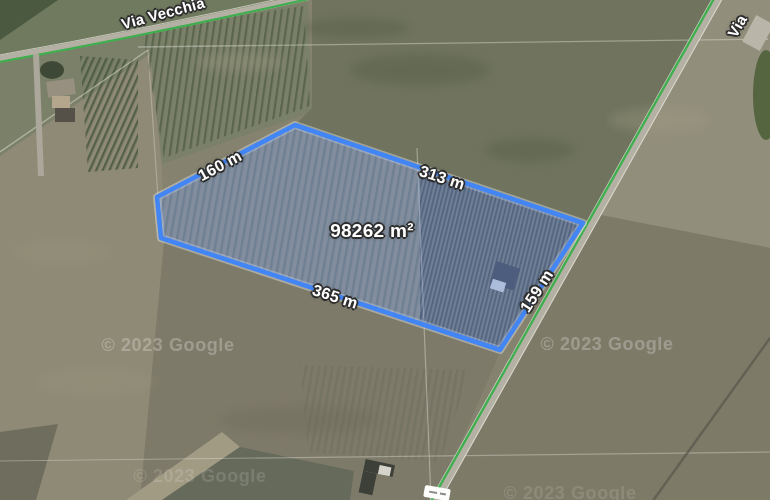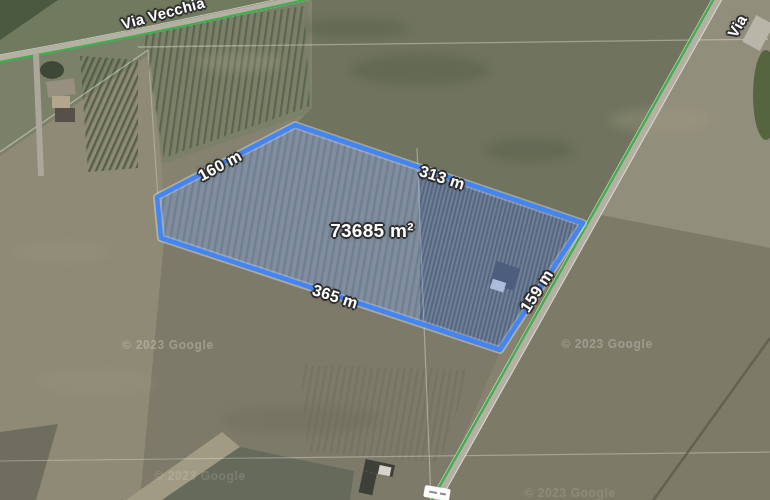--- a/index.html
+++ b/index.html
@@ -14,21 +14,21 @@
                 -2px 0 0 #2e2e2e,2px 0 0 #2e2e2e,0 -2px 0 #2e2e2e,0 2px 0 #2e2e2e,
                 0 0 4px rgba(0,0,0,.55);
     letter-spacing:.3px;
     pointer-events:none;
   }
   .edge-lbl{font-size:16px;}
   .area-lbl{font-size:19px;}
   .road-lbl{font-size:15px;}
   .wm{
     position:absolute;transform:translate(-50%,-50%);
-    font-family:"Liberation Sans",sans-serif;font-weight:bold;font-size:12px;
+    font-family:"Liberation Sans",sans-serif;font-weight:bold;font-size:18px;
     color:#ffffff;letter-spacing:.6px;white-space:nowrap;pointer-events:none;
   }
 </style>
 </head>
 <body>
 
 <div class="stage">
 
   <svg width="770" height="500" viewBox="0 0 770 500">
     <defs>
@@ -142,21 +142,21 @@
 
   <svg width="770" height="500" viewBox="0 0 770 500">
     <polygon points="295,125 583,223 500,350 161,238 157,197" fill="none" stroke="#ffffff" stroke-opacity="0.35" stroke-width="8" stroke-linejoin="round"></polygon>
     <polygon points="295,125 583,223 500,350 161,238 157,197" stroke-width="4.5" stroke-linejoin="round" stroke="#4285F4" fill="rgba(125,160,235,0.38)"></polygon>
   </svg>
 
   <div class="lbl edge-lbl" style="left:220px;top:166px;--r:-28deg">160 m</div>
   <div class="lbl edge-lbl" style="left:442px;top:178px;--r:18deg">313 m</div>
   <div class="lbl edge-lbl" style="left:335px;top:297px;--r:18deg">365 m</div>
   <div class="lbl edge-lbl" style="left:537px;top:291px;--r:-57deg">159 m</div>
-  <div class="lbl area-lbl" style="left:372px;top:230px;">73685 m²</div>
+  <div class="lbl area-lbl" style="left:372px;top:230px;">98262 m²</div>
 
   <div class="lbl road-lbl" style="left:163px;top:13px;--r:-15deg">Via Vecchia</div>
   <div class="lbl road-lbl" style="left:737px;top:26px;--r:-60deg">Via</div>
 
   <div class="wm" style="left:168px;top:345px;opacity:.25">© 2023 Google</div>
   <div class="wm" style="left:607px;top:344px;opacity:.25">© 2023 Google</div>
   <div class="wm" style="left:200px;top:476px;opacity:.13">© 2023 Google</div>
   <div class="wm" style="left:570px;top:493px;opacity:.12">© 2023 Google</div>
 
 </div>

